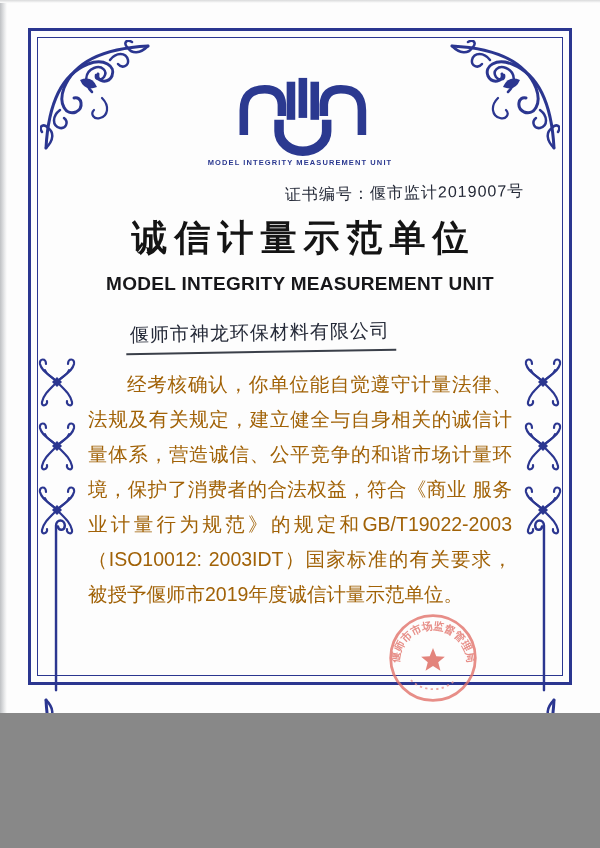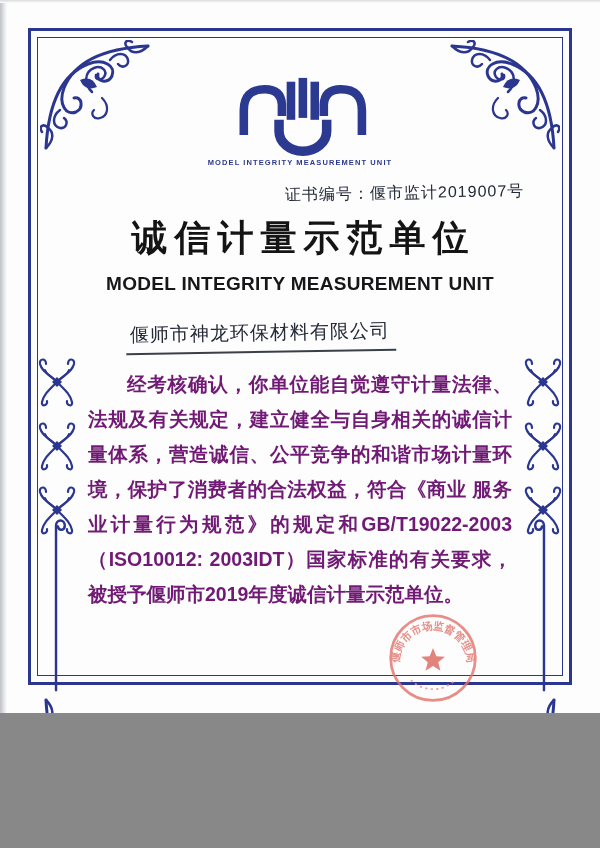--- a/index.html
+++ b/index.html
@@ -36,21 +36,21 @@
   .cert-line{position:absolute;right:76px;top:183px;font-size:16px;white-space:nowrap;}
   .title-cn{position:absolute;left:0;right:0;top:214px;text-align:center;
     font-size:36px;font-weight:900;letter-spacing:7px;text-indent:7px;color:#141414;
     font-family:"Liberation Serif","DejaVu Serif",serif;}
   .title-en{position:absolute;left:0;right:0;top:273px;text-align:center;
     font-size:19px;font-weight:800;letter-spacing:0.3px;color:#17171a;}
   .company{position:absolute;left:126px;top:320px;min-width:225px;
     font-size:19px;padding:0 6px 5px 4px;border-bottom:2px solid #3a3f49;}
   .body-par{position:absolute;left:88px;top:367px;width:424px;
     font-size:19.5px;line-height:35px;text-align:justify;text-indent:2em;
-    color:#701a75;font-weight:700;}
+    color:#a16207;font-weight:400;}
   .issue-label{position:absolute;left:302px;top:645px;font-size:16.5px;
     font-weight:600;letter-spacing:1px;color:#2c2c30;}
   .seal{position:absolute;left:387px;top:612px;width:92px;height:92px;opacity:.8;}
   .issuer{position:absolute;left:0;right:0;top:745px;text-align:center;
     font-size:20px;font-weight:700;letter-spacing:2px;color:#2a2a2e;}
   .orn{stroke:#2b3690;fill:none;stroke-linecap:round;}
 </style>
 </head>
 <body>
 

